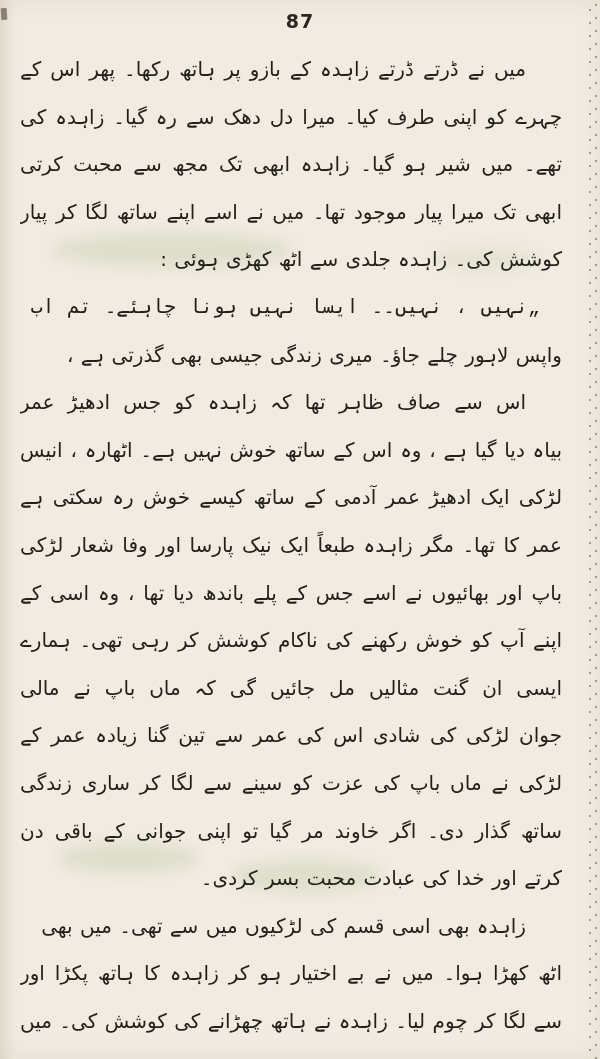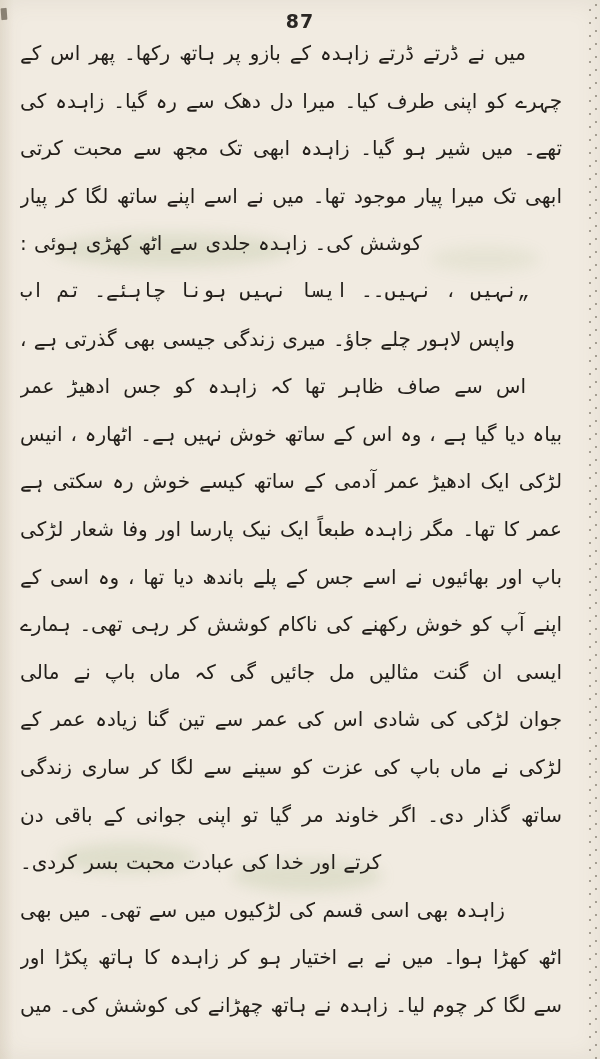--- a/index.html
+++ b/index.html
@@ -48,28 +48,28 @@
   .ghost-3{left:232px;top:860px;width:150px;height:32px;}
   .ghost-4{left:430px;top:246px;width:110px;height:26px;opacity:.6;}
 
   .page-number{
     position:absolute;top:10px;left:0;width:100%;
     text-align:center;
     font-weight:700;font-size:19px;letter-spacing:1px;
     color:#2a2724;
   }
   .text-block{
-    position:absolute;top:30px;left:20px;right:38px;
+    position:absolute;top:46px;left:20px;right:38px;
     direction:rtl;
     color:var(--ink);
     font-size:20px;
   }
   .line{
     height:47.6px;line-height:47.6px;
-    text-align:left;
+    text-align:right;
     overflow:hidden;
     white-space:normal;
     word-spacing:1px;
   }
   .line.full{
     text-align:justify;
     text-align-last:justify;
   }
   .para-body .line.first{padding-right:36px;}
   .para-quote .line.first{padding-right:22px;font-family:Liberation Mono, monospace;}

